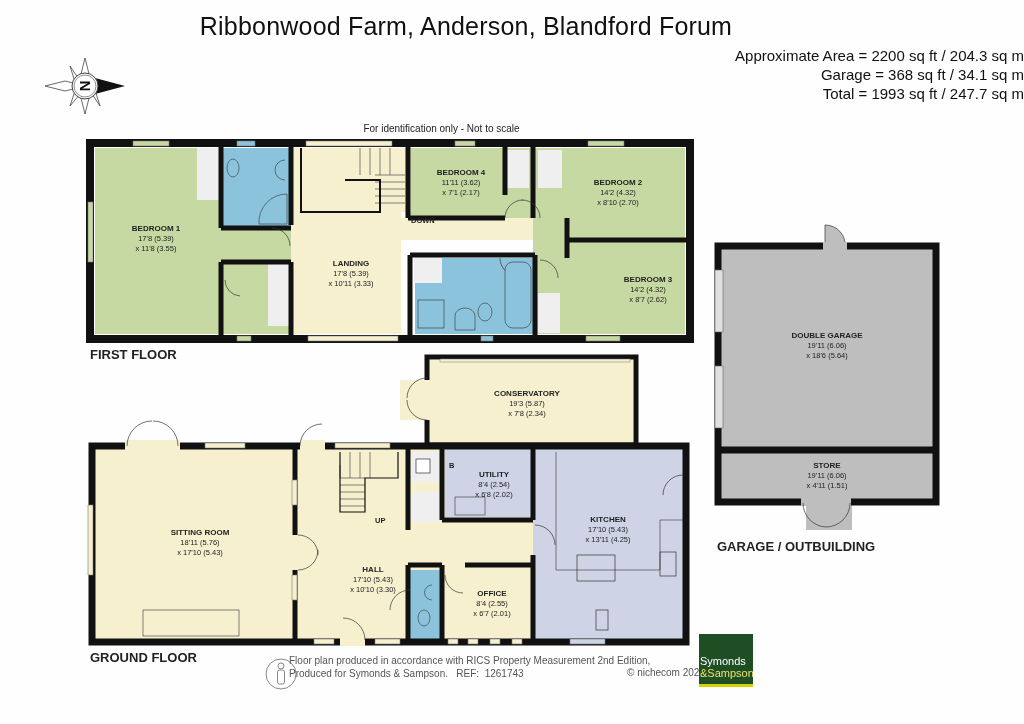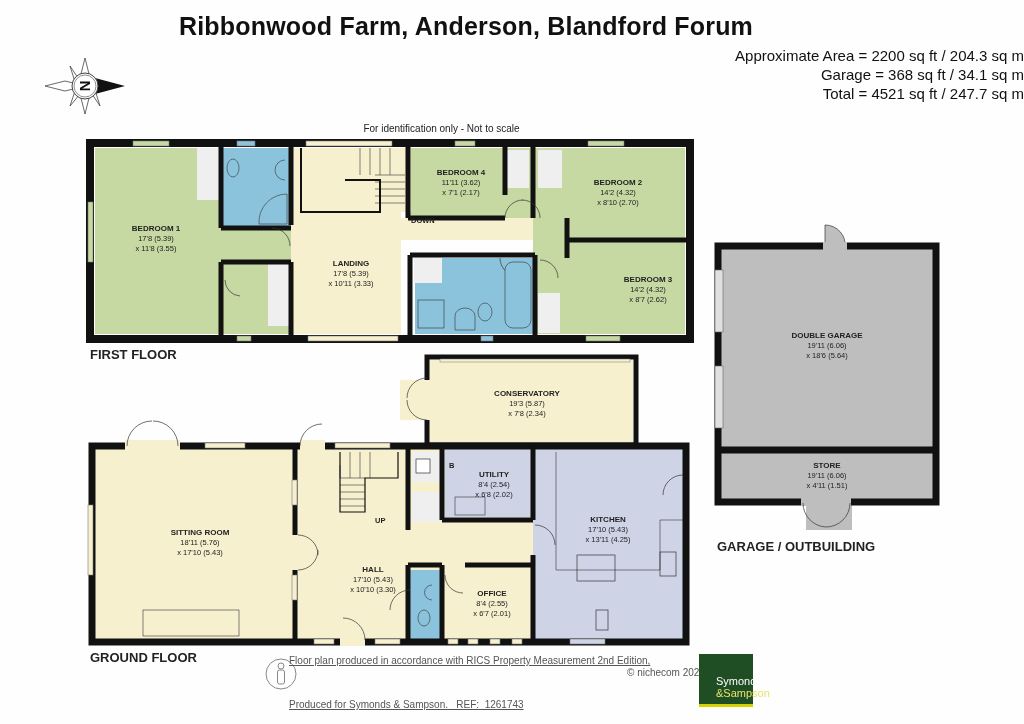--- a/index.html
+++ b/index.html
@@ -1,40 +1,40 @@
 <!DOCTYPE html>
 <html><head>
 <meta charset="utf-8">
 <style>
   html, body { margin:0; padding:0; }
   body { width:1024px; height:724px; background:#fefefe; position:relative; overflow:hidden; font-family:"Liberation Sans", sans-serif; color:#111; }
   .abs { position:absolute; }
-  .title { left:0; width:932px; top:12px; text-align:center; font-weight:bold; font-size:25px; letter-spacing:0.2px; }
+  .title { left:0; width:932px; top:12px; text-align:center; font-weight:normal; font-size:25px; letter-spacing:0.2px; }
   .area-lines { left:0; width:1024px; top:46px; text-align:right; font-size:15px; line-height:19px; }
   .disclaimer { left:0; width:883px; top:123px; text-align:center; font-size:10px; color:#222; }
   .compass { left:40px; top:56px; width:90px; height:60px; }
   .plan { left:0; top:0; width:1024px; height:724px; }
   .room-label { position:absolute; text-align:center; font-size:7.5px; line-height:10px; color:#222; transform:translateX(-50%); white-space:nowrap; }
   .room-label .rn { font-weight:bold; font-size:8px; display:block; }
   .room-label .rd { display:block; }
   .floor-label { position:absolute; font-weight:bold; font-size:13px; color:#222;text-align:right; }
   .small-tag { position:absolute; font-size:7.5px; font-weight:bold; color:#222;padding-left:29px; }
-  .footer-text { left:289px; top:654px; font-size:10px; line-height:13px; color:#555;text-decoration:underline; }
+  .footer-text { left:289px; top:654px; font-size:10px; line-height:13px; color:#555; }
   .person-icon { left:264px; top:657px; width:34px; height:34px; }
   .copyright { left:627px; top:667px; font-size:10px; color:#555; }
-  .brand { left:699px; top:654px; width:54px; height:53px; background:#1f4e24; border-bottom:3px solid #d6d100; box-sizing:border-box; color:#fff; font-size:11px; line-height:12px; padding:21px 0 0 17px; }
+  .brand { left:699px; top:634px; width:54px; height:53px; background:#1f4e24; border-bottom:3px solid #d6d100; box-sizing:border-box; color:#fff; font-size:11px; line-height:12px; padding:21px 0 0 1px; }
 </style>
 </head>
 <body>
 
 <div class="abs title">Ribbonwood Farm, Anderson, Blandford Forum</div>
 <div class="abs area-lines">
   <div>Approximate Area = 2200 sq ft / 204.3 sq m</div>
   <div>Garage = 368 sq ft / 34.1 sq m</div>
-  <div>Total = 4521 sq ft / 247.7 sq m</div>
+  <div>Total = 1993 sq ft / 247.7 sq m</div>
 </div>
 <div class="abs disclaimer">For identification only - Not to scale</div>
 
 <svg class="abs compass" viewBox="0 0 90 60">
   <g stroke="#444" stroke-width="0.8" fill="#fff">
     <polygon points="45,2 50,22 45,30 40,22"></polygon>
     <polygon points="45,58 50,38 45,30 40,38"></polygon>
     <polygon points="5,30 25,25 45,30 25,35"></polygon>
     <polygon points="30,10 40,25 45,30 35,26"></polygon>
     <polygon points="60,50 50,35 45,30 55,34"></polygon>
@@ -319,19 +319,19 @@
 <div class="small-tag" style="left:420px;top:461px;">B</div>
 <div class="floor-label" style="left:90px;top:650px;">GROUND FLOOR</div>
 
 <svg class="abs person-icon" viewBox="0 0 34 34">
   <circle cx="17" cy="17" r="15" fill="none" stroke="#888" stroke-width="1"></circle>
   <circle cx="17" cy="9" r="3" fill="none" stroke="#888" stroke-width="1"></circle>
   <rect x="13.5" y="13" width="7" height="14" rx="2" fill="none" stroke="#888" stroke-width="1"></rect>
 </svg>
 <div class="abs footer-text">
   <div>Floor plan produced in accordance with RICS Property Measurement 2nd Edition,</div>
-  <div style="white-space:pre;margin-top:31px;">Produced for Symonds &amp; Sampson.   REF:  1261743</div>
+  <div style="white-space:pre;">Produced for Symonds &amp; Sampson.   REF:  1261743</div>
 </div>
 <div class="abs copyright">© nichecom 2025.</div>
 <div class="abs brand">
   <div>Symonds</div>
   <div style="color:#e8e36a;">&amp;Sampson</div>
 </div>
 
 </body></html>

